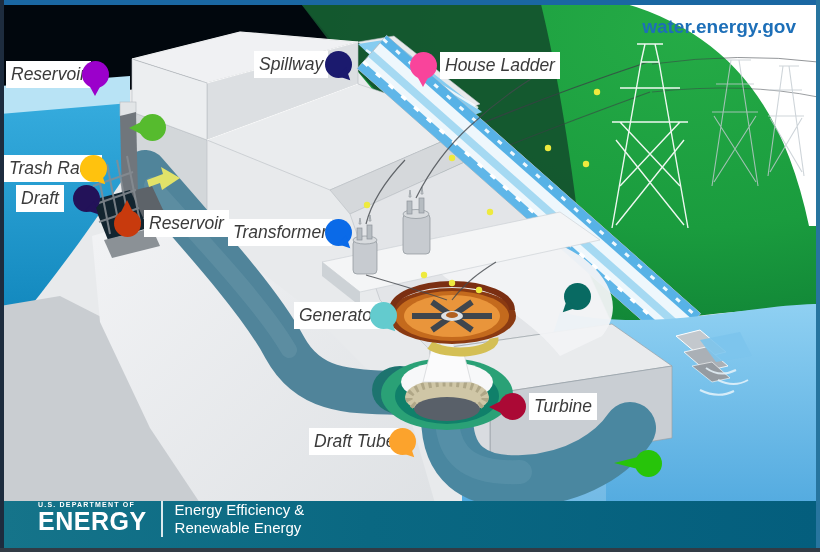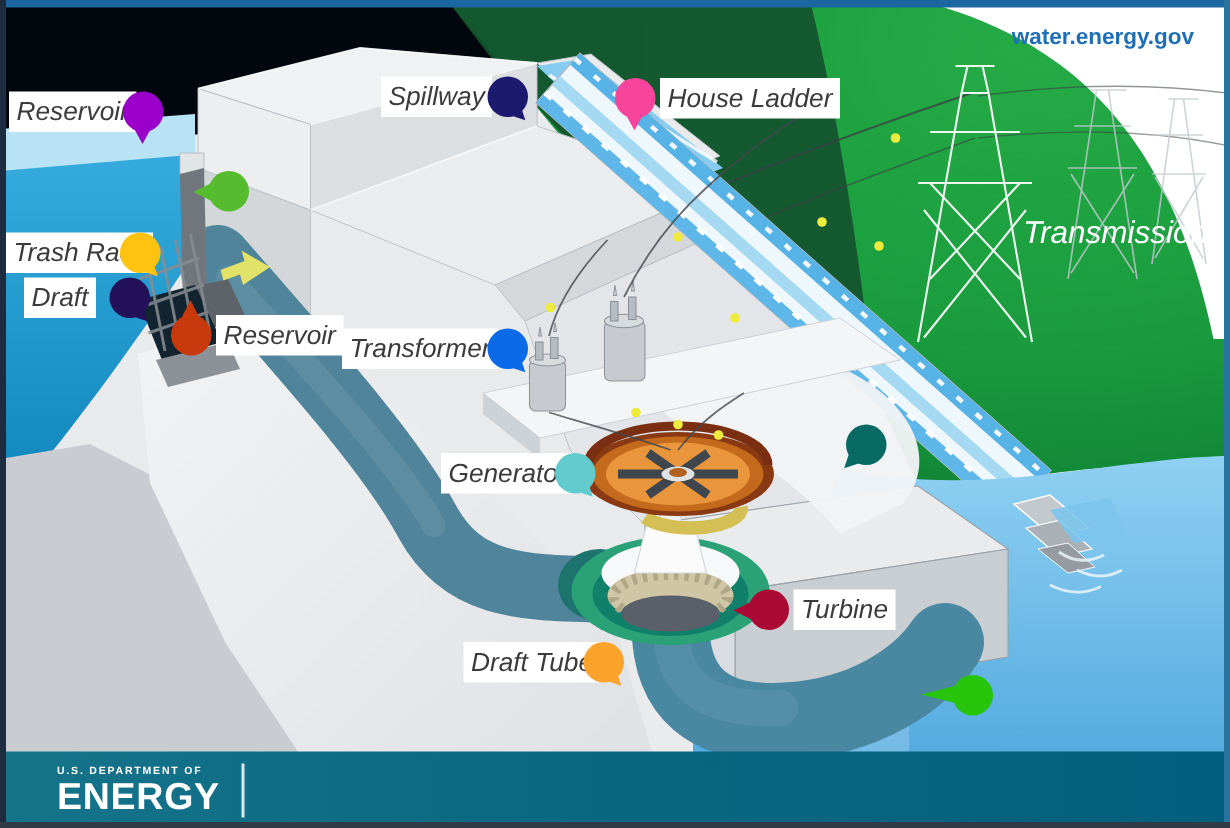--- a/index.html
+++ b/index.html
@@ -13,27 +13,27 @@
   .marker{position:absolute;width:27px;height:27px;z-index:7;}
   .marker-circle{position:absolute;left:0;top:0;width:27px;height:27px;border-radius:50%;}
   .tail{position:absolute;width:0;height:0;border-style:solid;border-color:transparent;}
   .tail-down{left:7px;top:24px;border-width:11px 6px 0 6px;}
   .tail-down-right{left:15px;top:19px;border-width:12px 6px 0 6px;transform:rotate(-45deg);}
   .tail-down-left{left:-3px;top:19px;border-width:12px 6px 0 6px;transform:rotate(45deg);}
   .tail-left{left:-10px;top:8px;border-width:6px 12px 6px 0;}
   .tail-left-long{left:-21px;top:7px;border-width:6px 24px 6px 0;}
   .tail-up{left:7px;top:-10px;border-width:0 6px 12px 6px;}
   
-  .site-link{position:absolute;right:24px;top:16px;font-size:15px;font-weight:bold;z-index:6;cursor:pointer;}
+  .site-link{position:absolute;right:24px;top:16px;font-size:19px;font-weight:bold;z-index:6;cursor:pointer;}
   .transmission{position:absolute;left:682px;top:144px;color:#ffffff;font-style:italic;
                 font-size:21px;z-index:6;}
   
   .footer{position:absolute;left:4px;right:4px;top:501px;height:52px;z-index:10;
           background:linear-gradient(90deg,#15748a 0%,#0a6882 45%,#045e7d 100%);
-          display:flex;align-items:center;color:#fff;}
+          display:flex;align-items:flex-start;color:#fff;}
   .doe-logo{margin-left:34px;display:flex;flex-direction:column;line-height:1;}
   .doe-small{font-size:7px;font-weight:bold;letter-spacing:1.2px;margin-bottom:1px;}
   .doe-energy{font-size:25px;font-weight:bold;letter-spacing:.5px;}
   .footer-divider{width:2px;height:36px;background:rgba(255,255,255,.85);margin:0 12px 0 14px;}
   .footer-office{font-size:15px;line-height:18px;}
   
   .b{position:absolute;z-index:20;}
   .b-top{left:0;top:0;width:820px;height:5px;background:#1a67a2;}
   .b-left{left:0;top:0;width:4px;height:552px;background:#1d2c3e;}
   .b-right{right:0;top:0;width:4px;height:552px;background:#27759f;}
@@ -236,21 +236,20 @@
       <g stroke="#878d93" stroke-width="2" opacity=".85">
         <path d="M97,168 L110,234 M107,164 L120,230 M117,160 L130,226 M127,156 L140,222"></path>
         <path d="M93,186 L133,172 M96,204 L136,190 M99,222 L139,208"></path>
       </g>
       <path d="M147,180 L163,174 L161,167 L180,178 L162,190 L160,183 L149,187 Z" fill="#e9e766" opacity=".95"></path>
     </g>
   </svg>
 
   <div class="site-link" style="color: rgb(29, 111, 184);">water.energy.gov</div>
 
-  <div class="transmission">Transmission</div>
 
   <div class="label-box" style="left:6px;top:61px"><span>Reservoir</span></div>
   <div class="marker" style="left:82px;top:61px">
     <div class="marker-circle" style="background-color: rgb(155, 0, 203);"></div>
     <div class="tail tail-down" style="border-top-color: rgb(155, 0, 203);"></div>
   </div>
 
   <div class="label-box" style="left:254px;top:51px"><span>Spillway</span></div>
   <div class="marker" style="left:325px;top:51px">
     <div class="marker-circle" style="background-color: rgb(27, 26, 110);"></div>
@@ -319,19 +318,23 @@
     <div class="marker-circle" style="background-color: rgb(39, 196, 10);"></div>
     <div class="tail tail-left-long" style="border-right-color: rgb(39, 196, 10);"></div>
   </div>
 
   <div class="footer">
     <div class="doe-logo">
       <div class="doe-small">U.S. DEPARTMENT OF</div>
       <div class="doe-energy">ENERGY</div>
     </div>
     <div class="footer-divider"></div>
+    <div class="footer-office">
+      <div>Energy Efficiency &amp;</div>
+      <div>Renewable Energy</div>
+    </div>
   </div>
 
   <div class="b b-top"></div>
   <div class="b b-left"></div>
   <div class="b b-right"></div>
   <div class="b b-bottom"></div>
 </div>
 
 </body></html>

